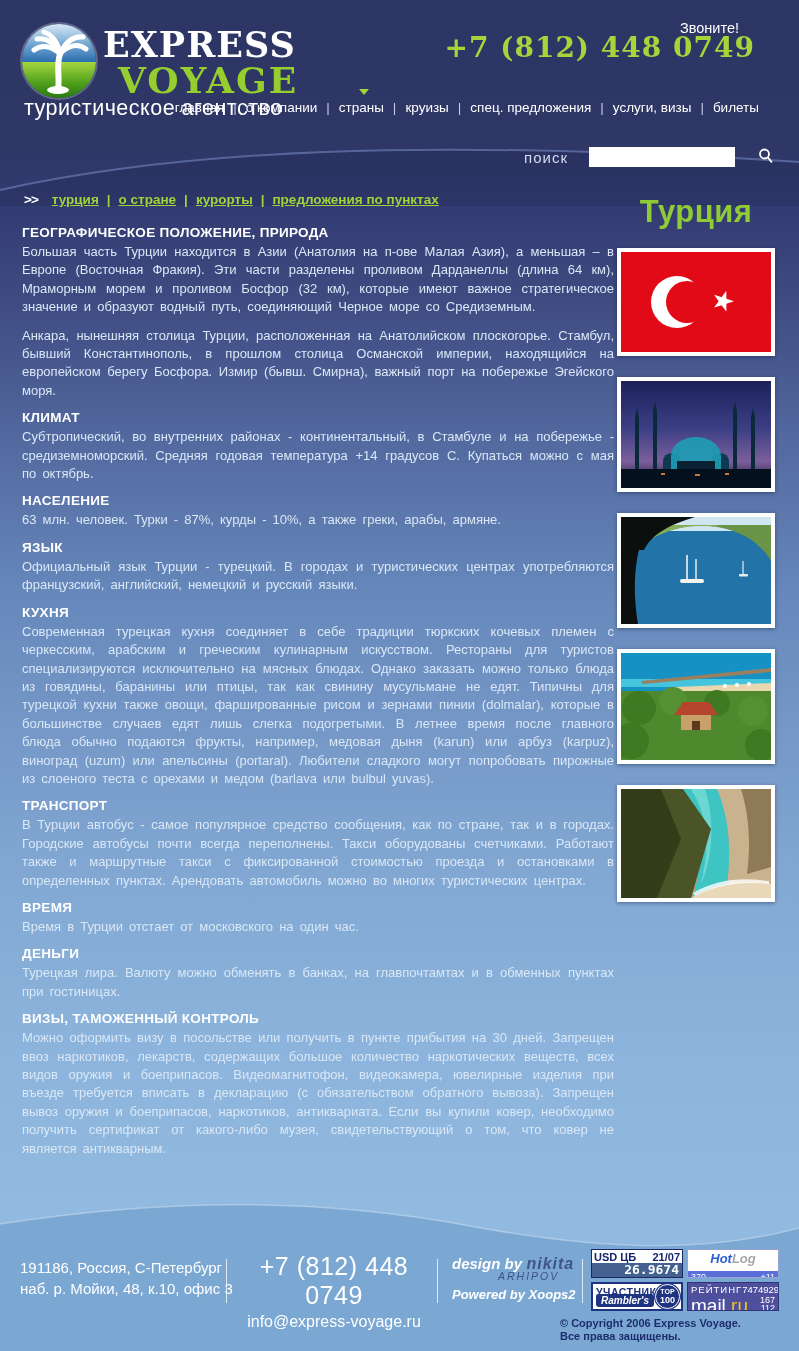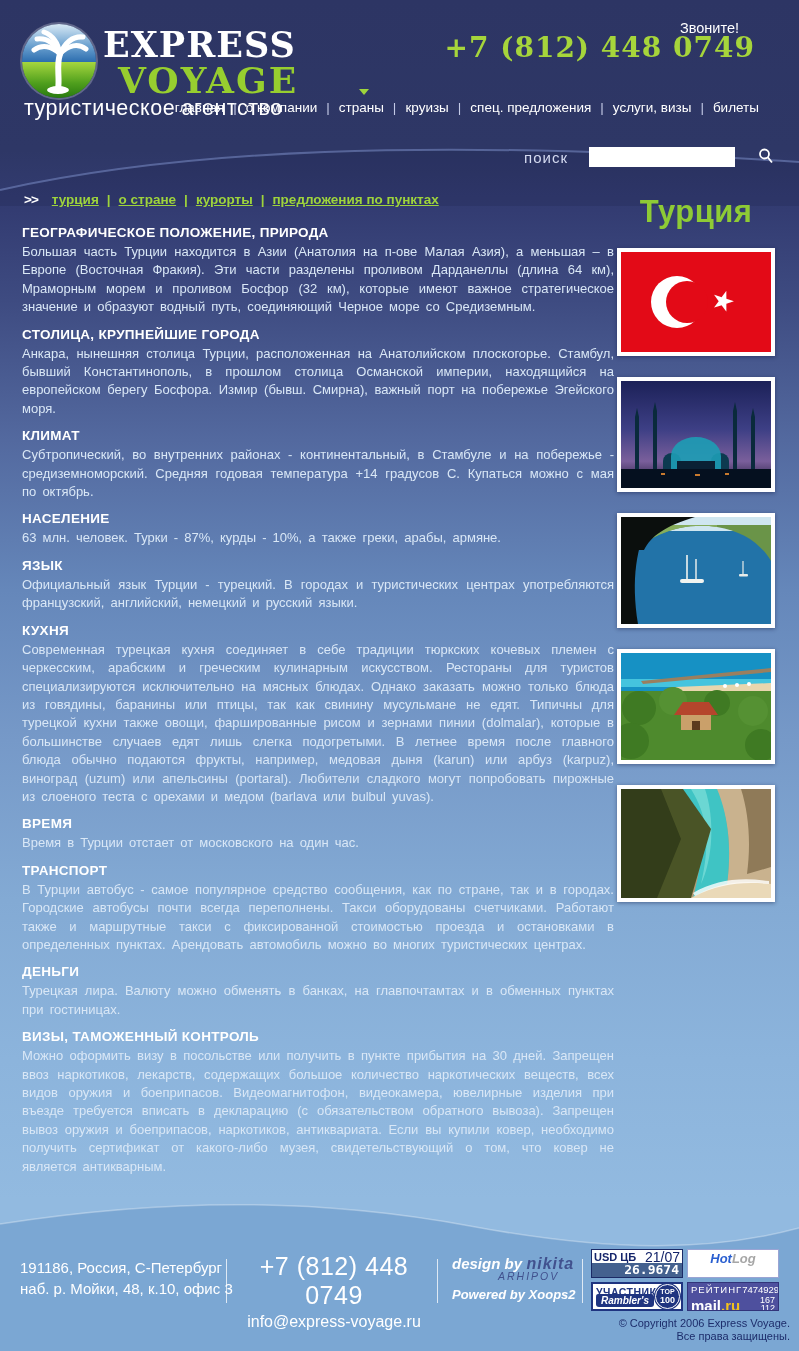--- a/index.html
+++ b/index.html
@@ -62,45 +62,45 @@
   .design{position:absolute;left:452px;top:1255px;width:128px;color:#fff;font-style:italic;}
   .design-by{font-weight:bold;font-size:15px;}
   .designer{color:#41518e;font-weight:bold;font-size:16px;letter-spacing:1px;}
   .designer2{color:#41518e;font-size:10.5px;letter-spacing:2px;margin:-3px 0 0 46px;}
   .powered{font-weight:bold;font-size:13px;margin-top:5px;}
   .badges{position:absolute;left:591px;top:1249px;display:grid;grid-template-columns:92px 92px;grid-gap:4px;}
   .badge{height:29px;box-sizing:border-box;overflow:hidden;cursor:pointer;}
   .b-usd{border:1px solid #1b2a66;background:#fff;cursor:default;}
   .usd-top{height:13px;display:flex;justify-content:space-between;align-items:center;padding:0 2px;
     color:#14246a;font-size:11px;font-weight:bold;}
-  .usd-date{font-weight:normal;font-size:14px;}
+  .usd-date{font-weight:bold;font-size:11px;}
   .usd-val{height:14px;background:#44618f;color:#fff;text-align:right;font-size:13px;font-weight:bold;
     padding:0 3px;line-height:14px;font-family:"DejaVu Sans Mono",monospace;}
   .b-hot{border:1px solid #9aa4d4;background:#fff;}
-  .hl-top{height:28px;text-align:center;font-style:italic;font-weight:bold;font-size:13px;line-height:17px;}
+  .hl-top{height:21px;text-align:center;font-style:italic;font-weight:bold;font-size:13px;line-height:17px;}
   .hl-hot{color:#2a5fd0;}.hl-log{color:#a6a6a6;}
   .hl-bar{height:11px;background:#5a6fd8;color:#fff;font-size:9px;display:flex;
     justify-content:space-between;align-items:center;padding:0 3px;}
   .b-rb{background:#fff;border:2px solid #1f3480;position:relative;}
   .rb-member{color:#1f3480;font-weight:bold;font-size:10.5px;letter-spacing:.5px;margin:2px 0 0 3px;}
   .rb-pill{position:absolute;left:3px;bottom:2px;background:#1f3480;color:#fff;border-radius:3px;
     font-weight:bold;font-style:italic;font-size:10px;padding:1px 5px;}
   .rb-circle{position:absolute;right:1px;top:0px;width:23px;height:23px;border-radius:50%;background:#1f3480;
     color:#fff;text-align:center;border:1px solid #fff;box-shadow:0 0 0 1px #1f3480;}
   .rb-top{font-size:7px;font-weight:bold;margin-top:3px;line-height:7px;}
   .rb-100{font-size:9px;font-weight:bold;line-height:10px;}
   .b-mr{background:#4e509e;border:1px solid #32347a;color:#fff;padding:1px 3px;}
   .mr-row1{display:flex;justify-content:space-between;font-size:9.5px;}
   .mr-label{letter-spacing:1px;}
   .mr-row2{display:flex;justify-content:space-between;align-items:flex-end;margin-top:1px;}
-  .mr-brand{font-size:15px;font-weight:bold;line-height:13px;}
+  .mr-brand{font-size:19px;font-weight:normal;line-height:13px;}
   .mr-ru{color:#f2c21c;}
   .mr-nums{font-size:9px;line-height:8px;text-align:right;}
-  .copy{position:absolute;left:560px;top:1317px;width:230px;text-align:right;color:#1d2d6b;
-    font-size:11px;font-weight:normal;line-height:13px;}
+  .copy{position:absolute;left:560px;top:1317px;width:230px;text-align:left;color:#1d2d6b;
+    font-size:11px;font-weight:bold;line-height:13px;}
 </style>
 </head>
 <body>
 
 <div class="page">
 
   <svg class="hdr-wave" width="799" height="78">
     <path d="M0,62 C180,22 420,10 799,34 L799,78 L0,78 Z" fill="rgba(20,26,64,0.18)"></path>
     <path d="M0,62 C180,22 420,10 799,34" stroke="rgba(140,160,220,0.45)" stroke-width="2" fill="none"></path>
   </svg>
@@ -153,46 +153,45 @@
   </div>
 
   <div class="country-title">Турция</div>
 
   <main class="content">
     <section class="section">
       <h2>ГЕОГРАФИЧЕСКОЕ ПОЛОЖЕНИЕ, ПРИРОДА</h2>
       <p>Большая часть Турции находится в Азии (Анатолия на п-ове Малая Азия), а меньшая – в Европе (Восточная Фракия). Эти части разделены проливом Дарданеллы (длина 64 км), Мраморным морем и проливом Босфор (32 км), которые имеют важное стратегическое значение и образуют водный путь, соединяющий Черное море со Средиземным.</p>
     </section>
     <section class="section">
-      <h2>СТОЛИЦА, КРУПНЕЙШИЕ ГОРОДА</h2>
       <p>Анкара, нынешняя столица Турции, расположенная на Анатолийском плоскогорье. Стамбул, бывший Константинополь, в прошлом столица Османской империи, находящийся на европейском берегу Босфора. Измир (бывш. Смирна), важный порт на побережье Эгейского моря.</p>
     </section>
     <section class="section">
       <h2>КЛИМАТ</h2>
       <p>Субтропический, во внутренних районах - континентальный, в Стамбуле и на побережье - средиземноморский. Средняя годовая температура +14 градусов С. Купаться можно с мая по октябрь.</p>
     </section>
     <section class="section">
       <h2>НАСЕЛЕНИЕ</h2>
       <p>63 млн. человек. Турки - 87%, курды - 10%, а также греки, арабы, армяне.</p>
     </section>
     <section class="section">
       <h2>ЯЗЫК</h2>
       <p>Официальный язык Турции - турецкий. В городах и туристических центрах употребляются французский, английский, немецкий и русский языки.</p>
     </section>
     <section class="section">
       <h2>КУХНЯ</h2>
       <p>Современная турецкая кухня соединяет в себе традиции тюркских кочевых племен с черкесским, арабским и греческим кулинарным искусством. Рестораны для туристов специализируются исключительно на мясных блюдах. Однако заказать можно только блюда из говядины, баранины или птицы, так как свинину мусульмане не едят. Типичны для турецкой кухни также овощи, фаршированные рисом и зернами пинии (dolmalar), которые в большинстве случаев едят лишь слегка подогретыми. В летнее время после главного блюда обычно подаются фрукты, например, медовая дыня (karun) или арбуз (karpuz), виноград (uzum) или апельсины (portaral). Любители сладкого могут попробовать пирожные из слоеного теста с орехами и медом (barlava или bulbul yuvas).</p>
     </section>
     <section class="section">
+      <h2>ТРАНСПОРТ</h2>
+      <p>В Турции автобус - самое популярное средство сообщения, как по стране, так и в городах. Городские автобусы почти всегда переполнены. Такси оборудованы счетчиками. Работают также и маршрутные такси с фиксированной стоимостью проезда и остановками в определенных пунктах. Арендовать автомобиль можно во многих туристических центрах.</p>
+    </section>
+    <section class="section">
       <h2>ВРЕМЯ</h2>
       <p>Время в Турции отстает от московского на один час.</p>
-    </section>
-    <section class="section">
-      <h2>ТРАНСПОРТ</h2>
-      <p>В Турции автобус - самое популярное средство сообщения, как по стране, так и в городах. Городские автобусы почти всегда переполнены. Такси оборудованы счетчиками. Работают также и маршрутные такси с фиксированной стоимостью проезда и остановками в определенных пунктах. Арендовать автомобиль можно во многих туристических центрах.</p>
     </section>
     <section class="section">
       <h2>ДЕНЬГИ</h2>
       <p>Турецкая лира. Валюту можно обменять в банках, на главпочтамтах и в обменных пунктах при гостиницах.</p>
     </section>
     <section class="section">
       <h2>ВИЗЫ, ТАМОЖЕННЫЙ КОНТРОЛЬ</h2>
       <p>Можно оформить визу в посольстве или получить в пункте прибытия на 30 дней. Запрещен ввоз наркотиков, лекарств, содержащих большое количество наркотических веществ, всех видов оружия и боеприпасов. Видеомагнитофон, видеокамера, ювелирные изделия при въезде требуется вписать в декларацию (с обязательством обратного вывоза). Запрещен вывоз оружия и боеприпасов, наркотиков, антиквариата. Если вы купили ковер, необходимо получить сертификат от какого-либо музея, свидетельствующий о том, что ковер не является антикварным.</p>
     </section>
   </main>

